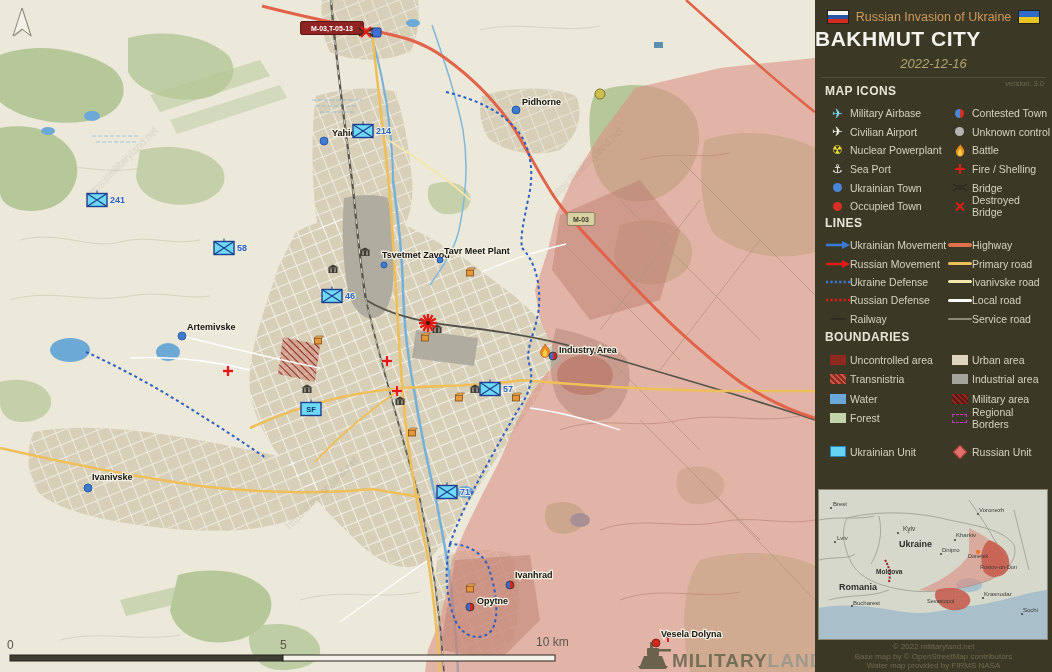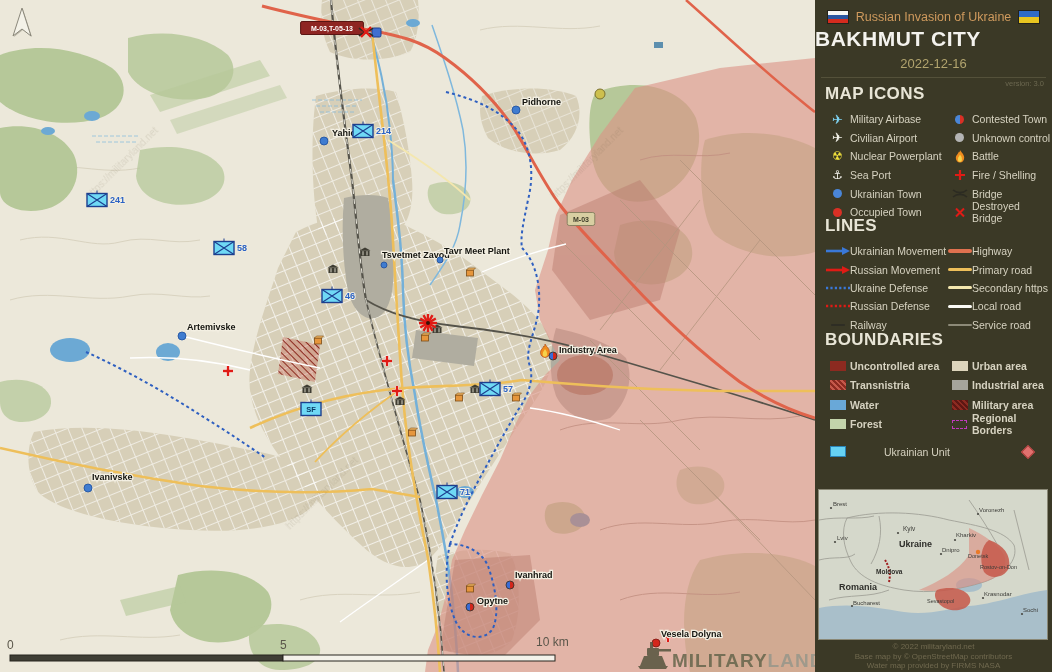--- a/index.html
+++ b/index.html
@@ -6,28 +6,28 @@
   *{box-sizing:border-box;}
   .stage{position:relative;width:1052px;height:672px;overflow:hidden;background:#3b3926;
          font-family:"Liberation Sans","DejaVu Sans",sans-serif;}
   .map{position:absolute;left:0;top:0;width:815px;height:672px;background:#ece8da;}
   .sidebar{position:absolute;left:815px;top:0;width:237px;height:672px;background:#3b3926;color:#d6d2c0;}
   .flag{position:absolute;width:22px;height:14px;border:1px solid #23221a;}
   .flag-ru{left:12px;top:10px;background:linear-gradient(180deg,#f6f6f4 33%,#2a55a0 33% 66%,#d52b1e 66%);}
   .flag-ua{left:auto;right:12px;top:10px;background:linear-gradient(180deg,#2f6bc6 50%,#e8c520 50%);}
   .h-title{position:absolute;top:10px;left:38px;right:38px;text-align:center;font-size:12.5px;color:#cf9a5d;}
   .h-city{position:absolute;top:27px;left:0;width:100%;text-align:left;font-size:21px;font-weight:bold;color:#f4f3ee;letter-spacing:.5px;}
-  .h-date{position:absolute;top:56px;left:0;width:100%;text-align:center;font-size:13px;color:#b2a46e;}
+  .h-date{position:absolute;top:56px;left:0;width:100%;text-align:center;font-size:13px;color:#b2a46e;font-style:italic;}
   .h-div{position:absolute;top:77px;left:6px;right:6px;border-top:1px solid #54513a;}
   .h-ver{position:absolute;top:79px;right:8px;font-size:7.5px;color:#6c6850;}
   .sec{position:absolute;left:0;right:0;}
-  .sec h3{font-size:17px;color:#e8e5d6;margin:0 0 6px 10px;font-weight:bold;letter-spacing:.4px;}
+  .sec h3{font-size:12px;color:#e8e5d6;margin:0 0 6px 10px;font-weight:bold;letter-spacing:.4px;}
   .lgrid{margin-left:10px;display:grid;grid-template-columns:25px 97px 25px auto;align-items:center;
          font-size:10.5px;color:#d6d2c0;}
-  .g1{grid-auto-rows:18.6px;} .g2{grid-auto-rows:18.4px;} .g3{grid-auto-rows:19.5px;font-weight:bold;} .g4{grid-auto-rows:19px;gap:34px;}
+  .g1{grid-auto-rows:18.6px;} .g2{grid-auto-rows:18.4px;} .g3{grid-auto-rows:19.5px;} .g4{grid-auto-rows:19px;}
   .ic{display:flex;justify-content:center;align-items:center;}
   .gl{font-family:"DejaVu Sans",sans-serif;font-size:13px;line-height:1;}
   .dot{width:9px;height:9px;border-radius:50%;}
   .line{width:24px;border-radius:2px;}
   .sw{width:16px;height:10px;}
   .mm-ua{width:16px;height:11px;background:#66d2f4;border:1px solid #2a84b8;}
   .mm-ru{width:10px;height:10px;background:#e0716f;border:1px solid #a83c38;transform:rotate(45deg);}
   .inset{position:absolute;left:3px;top:489px;width:230px;height:151px;border:1px solid #8a8876;background:#d5d8cb;overflow:hidden;}
   .copy{position:absolute;top:642px;left:0;width:100%;text-align:center;font-size:8px;line-height:9.6px;color:#70694f;}
   text.town{font-size:9px;font-weight:bold;fill:#14140f;stroke:#f3efe2;stroke-width:2.4px;paint-order:stroke;}
@@ -525,21 +525,21 @@
 
         <span class="ic">
           <svg width="26" height="8">
               <path d="M1,4 H25" stroke="#3a78d8" stroke-width="2.4" stroke-dasharray="2.2 2.2"></path>
             </svg>
         </span>
         <span>Ukraine Defense</span>
         <span class="ic">
             <span class="line" style="height:3px;background:#f4e7ae"></span>
           </span>
-        <span>Secondary https</span>
+        <span>Ivanivske road</span>
 
         <span class="ic">
           <svg width="26" height="8">
               <path d="M1,4 H25" stroke="#e01b15" stroke-width="2.4" stroke-dasharray="2.2 2.2"></path>
             </svg>
         </span>
         <span>Russian Defense</span>
         <span class="ic">
             <span class="line" style="height:3px;background:#fbfbf6"></span>
           </span>

